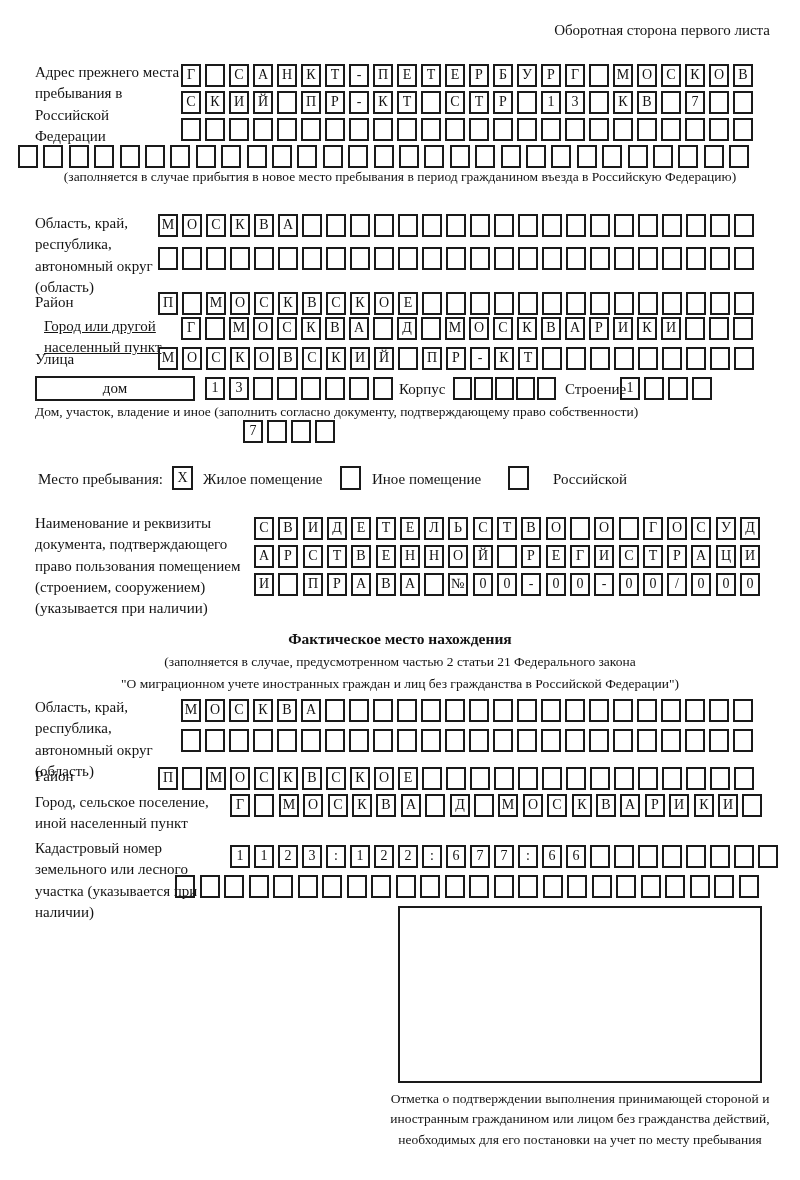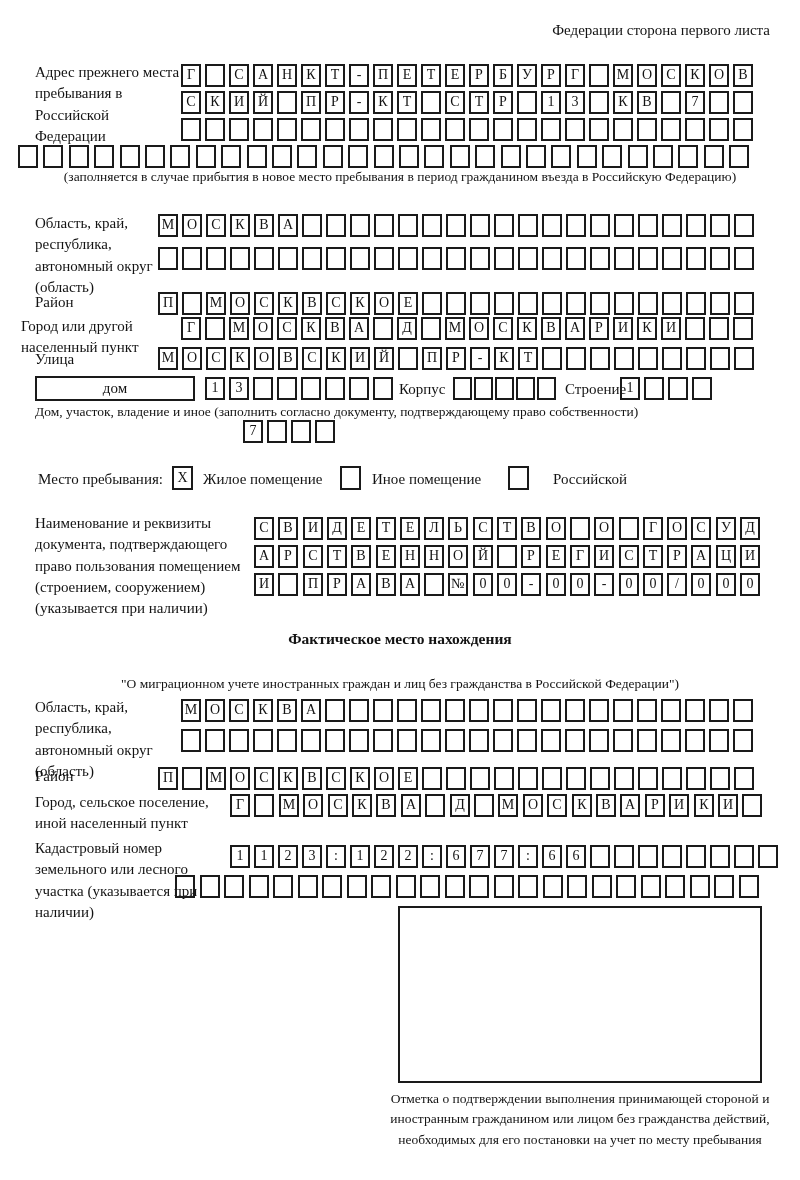--- a/index.html
+++ b/index.html
@@ -29,32 +29,32 @@
   #stamp-box {
     position:absolute; left:398px; top:906px; width:364px; height:177px;
     border:2px solid #1a1a1a; box-sizing:border-box;
   }
 </style>
 </head>
 <body>
 
 <div id="page">
 
-  <div class="lbl" style="left:480px; top:20px; width:290px; text-align:right;">Федерации сторона первого листа</div>
+  <div class="lbl" style="left:480px; top:20px; width:290px; text-align:right;">Оборотная сторона первого листа</div>
 
   <div class="lbl" style="left:35px; top:62px; width:145px;">Адрес прежнего места пребывания в Российской Федерации</div>
 
   <div class="noteC" style="top:169px;">(заполняется в случае прибытия в новое место пребывания в период гражданином въезда в Российскую Федерацию)</div>
 
 
   <div class="lbl" style="left:35px; top:213px; width:122px;">Область, край, республика, автономный округ (область)</div>
 
   <div class="lbl" style="left:35px; top:292px;">Район</div>
 
-  <div class="lbl" style="left:21px; top:316px; width:145px;">Город или другой населенный пункт</div>
+  <div class="lbl" style="left:44px; top:316px; width:145px;text-decoration:underline;">Город или другой населенный пункт</div>
 
   <div class="lbl" style="left:35px; top:349px;">Улица</div>
 
   <div class="wbox" style="left:35px; top:376px; width:160px;">дом</div>
   <div class="lbl" style="left:399px; top:379px;text-align:right;">Корпус</div>
   <div class="lbl" style="left:565px; top:379px;">Строение</div>
 
   <div class="note" style="left:35px; top:404px;">Дом, участок, владение и иное (заполнить согласно документу, подтверждающему право собственности)</div>
 
 
@@ -64,20 +64,21 @@
   <div class="lbl" style="left:203px; top:469px;">Жилое помещение</div>
   <div class="cb" style="left:340px; top:466px;"></div>
   <div class="lbl" style="left:372px; top:469px;">Иное помещение</div>
   <div class="cb" style="left:508px; top:466px;"></div>
   <div class="lbl" style="left:553px; top:469px;">Российской</div>
 
 
   <div class="lbl" style="left:35px; top:513px; width:218px;">Наименование и реквизиты документа, подтверждающего право пользования помещением (строением, сооружением) (указывается при наличии)</div>
 
   <div class="titleC" style="top:630px; font-size:15.5px;">Фактическое место нахождения</div>
+  <div class="noteC" style="top:654px;">(заполняется в случае, предусмотренном частью 2 статьи 21 Федерального закона</div>
   <div class="noteC" style="top:676px;">"О миграционном учете иностранных граждан и лиц без гражданства в Российской Федерации")</div>
 
   <div class="lbl" style="left:35px; top:697px; width:152px;">Область, край, республика, автономный округ (область)</div>
 
   <div class="lbl" style="left:35px; top:766px;">Район</div>
 
   <div class="lbl" style="left:35px; top:792px; width:195px;">Город, сельское поселение, иной населенный пункт</div>
 
   <div class="lbl" style="left:35px; top:838px; width:180px;">Кадастровый номер земельного или лесного участка (указывается при наличии)</div>
 

